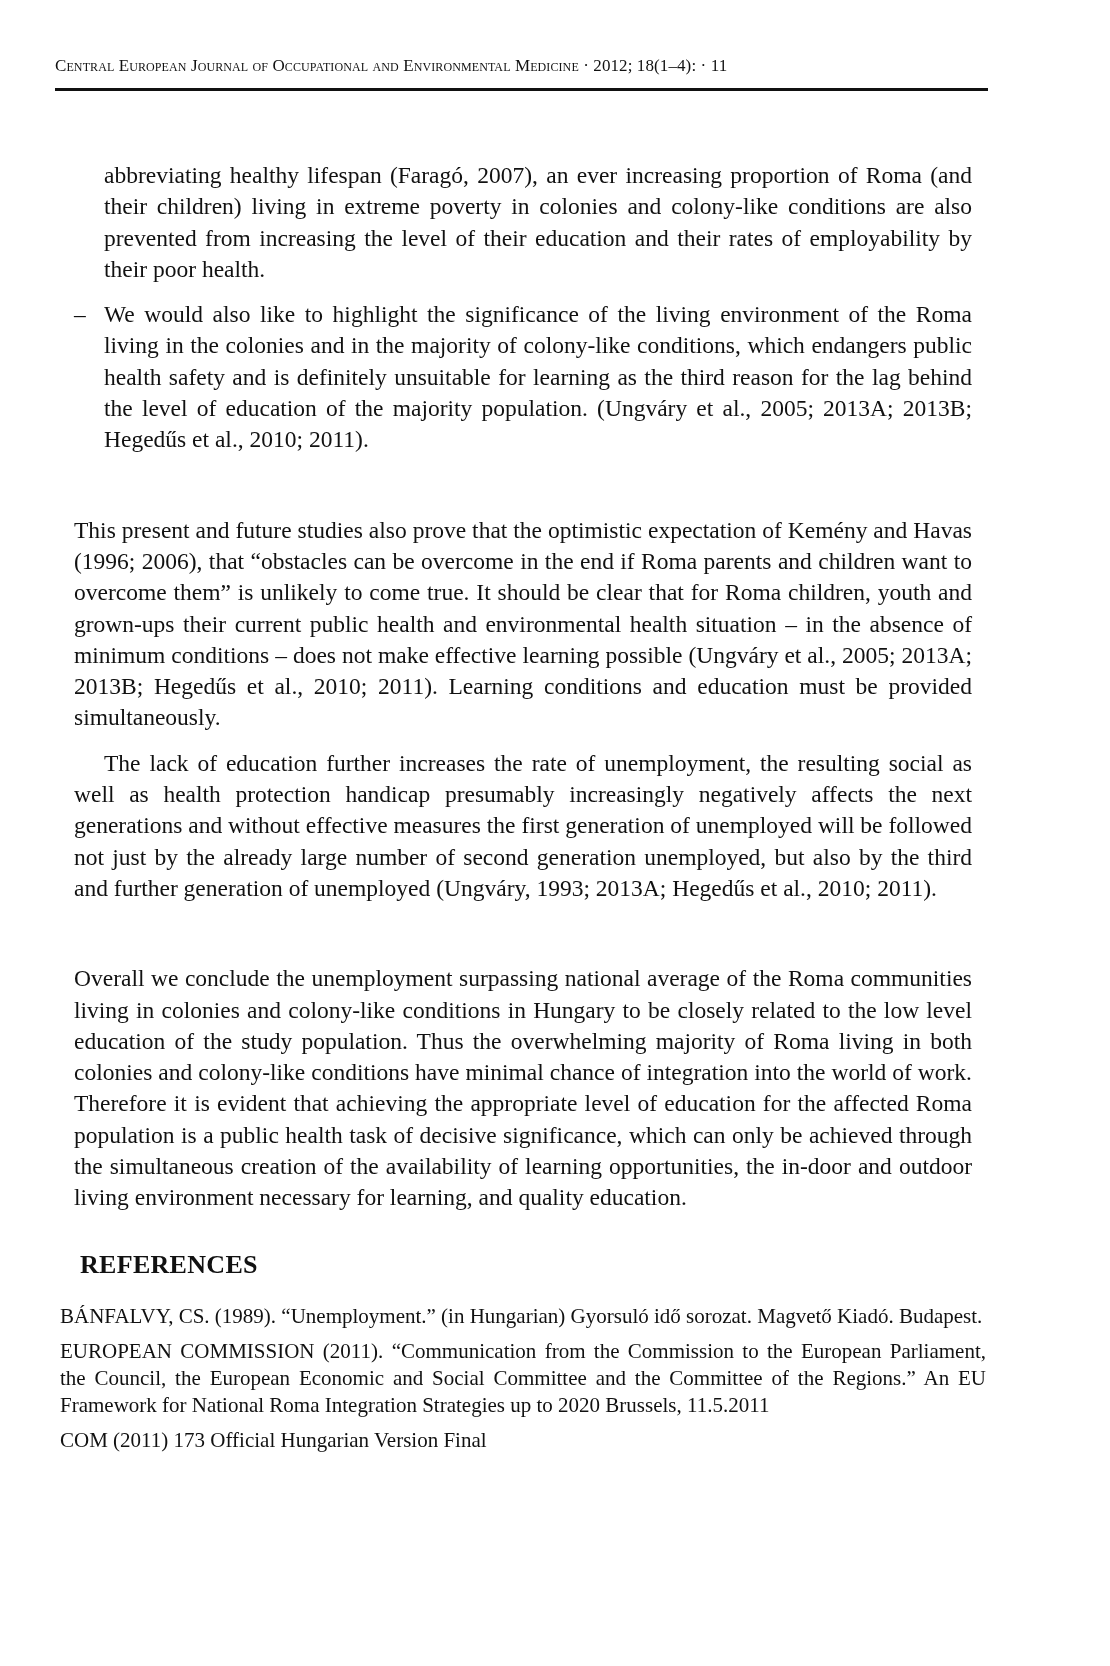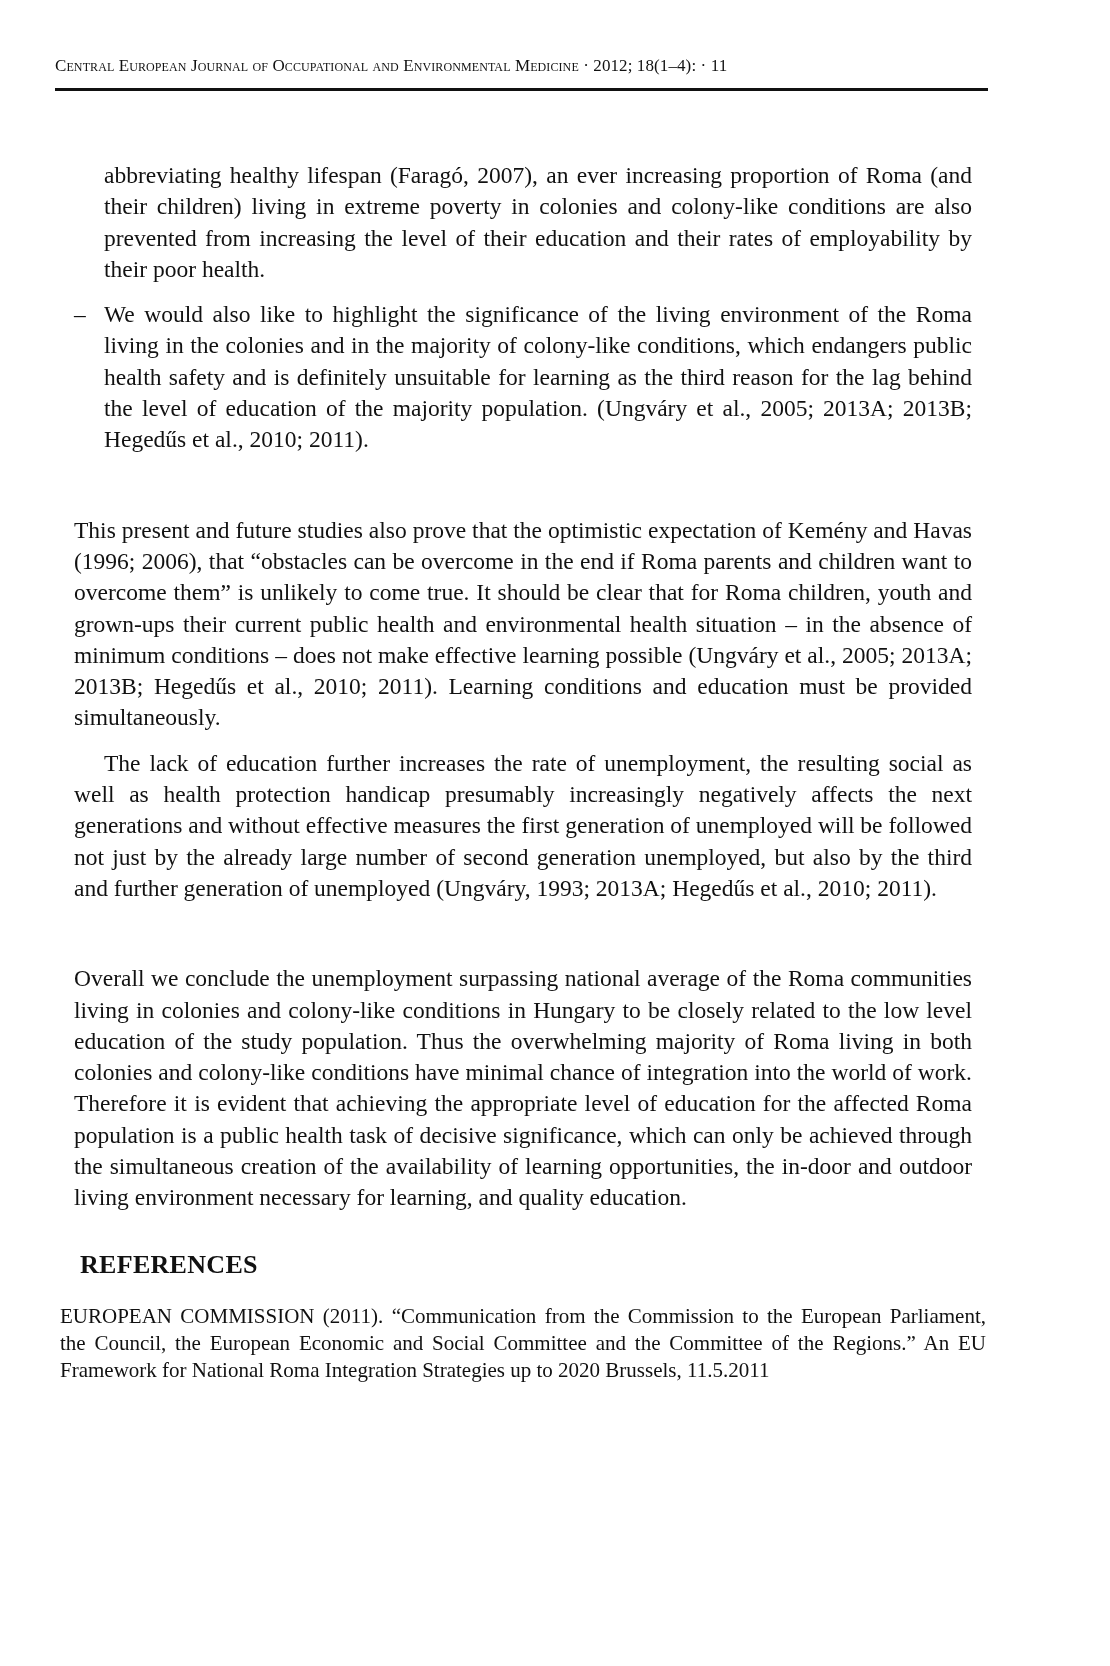--- a/index.html
+++ b/index.html
@@ -113,16 +113,18 @@
     <p class="indent">The lack of education further increases the rate of unemployment, the resulting social as well as health protection handicap presumably increasingly negatively af­fects the next generations and without effective measures the first generation of un­employed will be followed not just by the already large number of second genera­tion unemployed, but also by the third and further generation of unemployed (Ungváry, 1993; 2013A; Hegedűs et al., 2010; 2011).</p>
 
     <div class="gap"></div>
 
     <p>Overall we conclude the unemployment surpassing national average of the Roma communities living in colonies and colony-like conditions in Hungary to be closely related to the low level education of the study population. Thus the overwhelming majority of Roma living in both colonies and colony-like conditions have minimal chance of integration into the world of work. Therefore it is evident that achieving the appropriate level of education for the affected Roma population is a public health task of decisive significance, which can only be achieved through the simul­taneous creation of the availability of learning opportunities, the in-door and out­door living environment necessary for learning, and quality education.</p>
   </div>
 
   <h2 class="references-heading">REFERENCES</h2>
 
   <div class="refs">
+    <p>BÁNFALVY, CS. (1989). “Unemployment.” (in Hungarian) Gyorsuló idő sorozat. Magvető Kiadó. Budapest.</p>
     <p>EUROPEAN COMMISSION (2011). “Communication from the Commission to the European Parliament, the Council, the European Economic and Social Committee and the Committee of the Regions.” An EU Framework for National Roma Integration Strategies up to 2020 Brussels, 11.5.2011</p>
+    <p>COM (2011) 173 Official Hungarian Version Final</p>
   </div>
 
 </div>
 
 </body></html>

